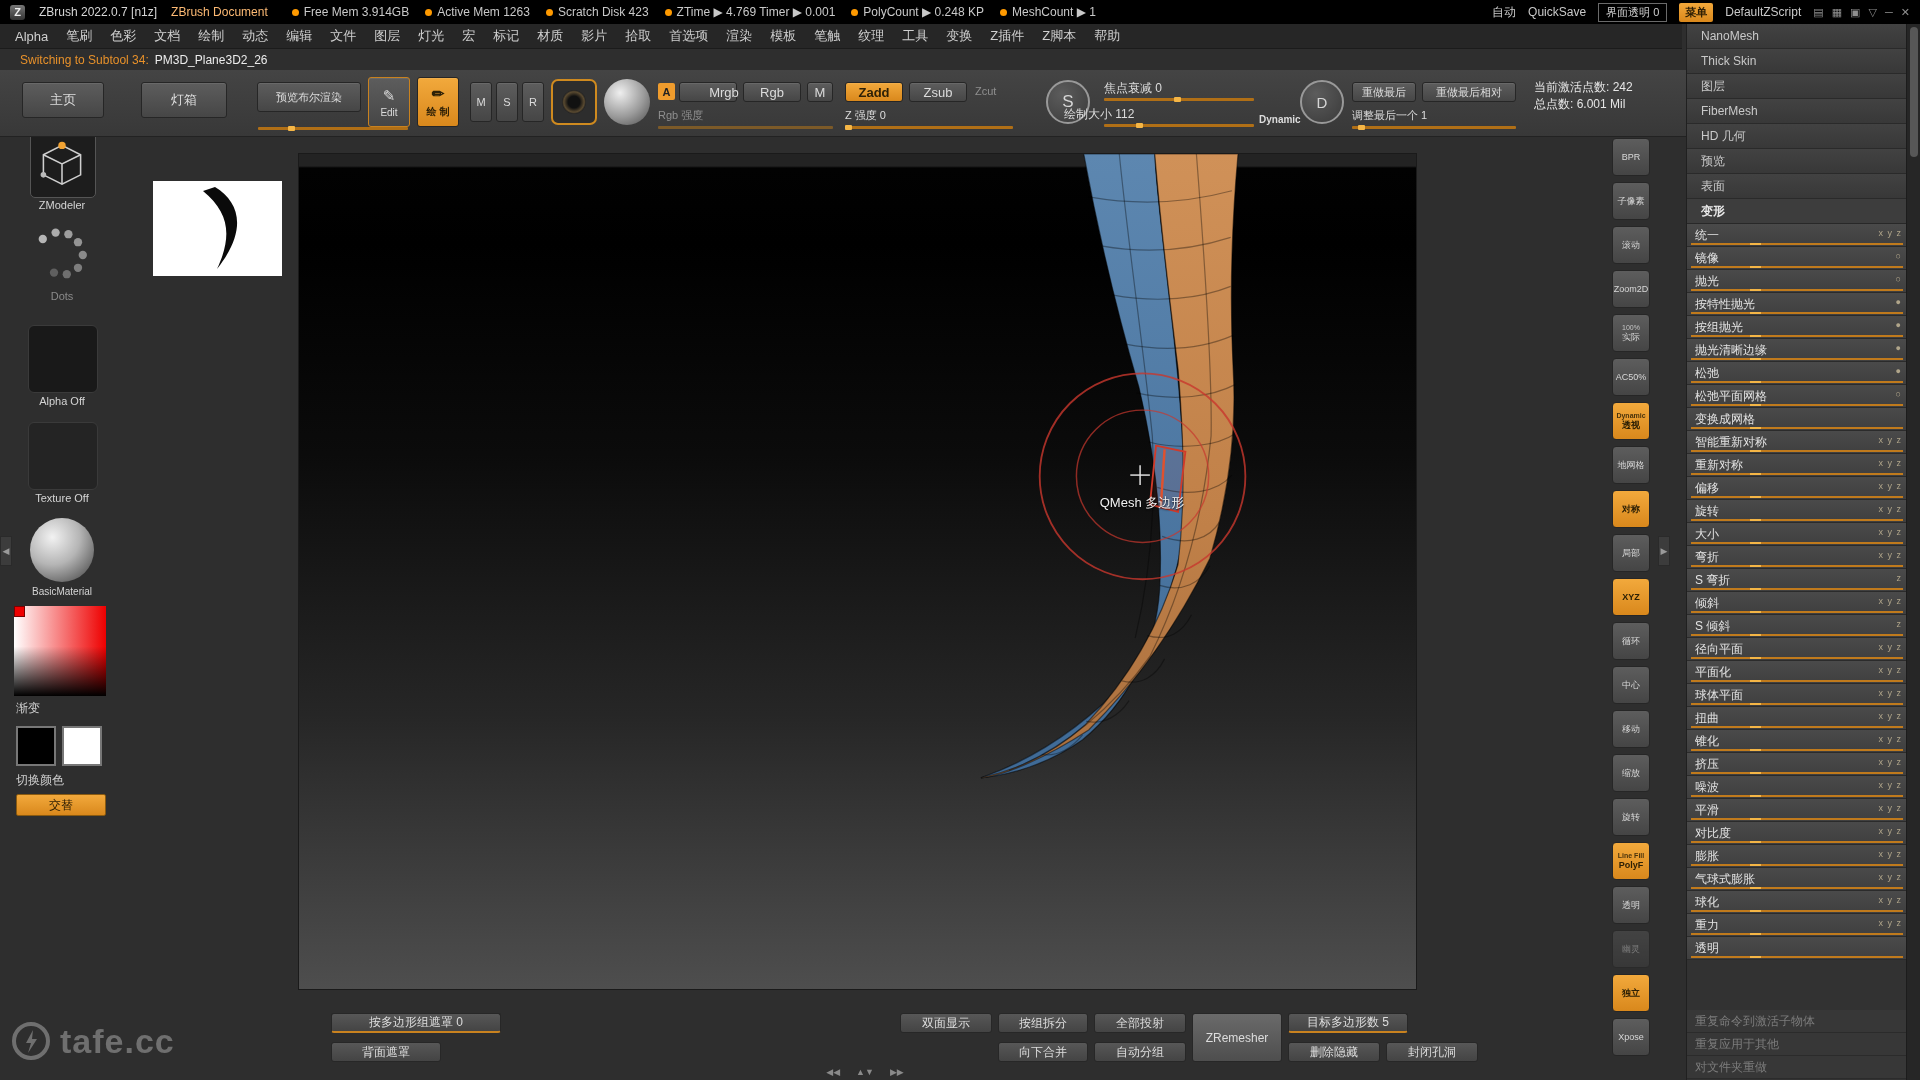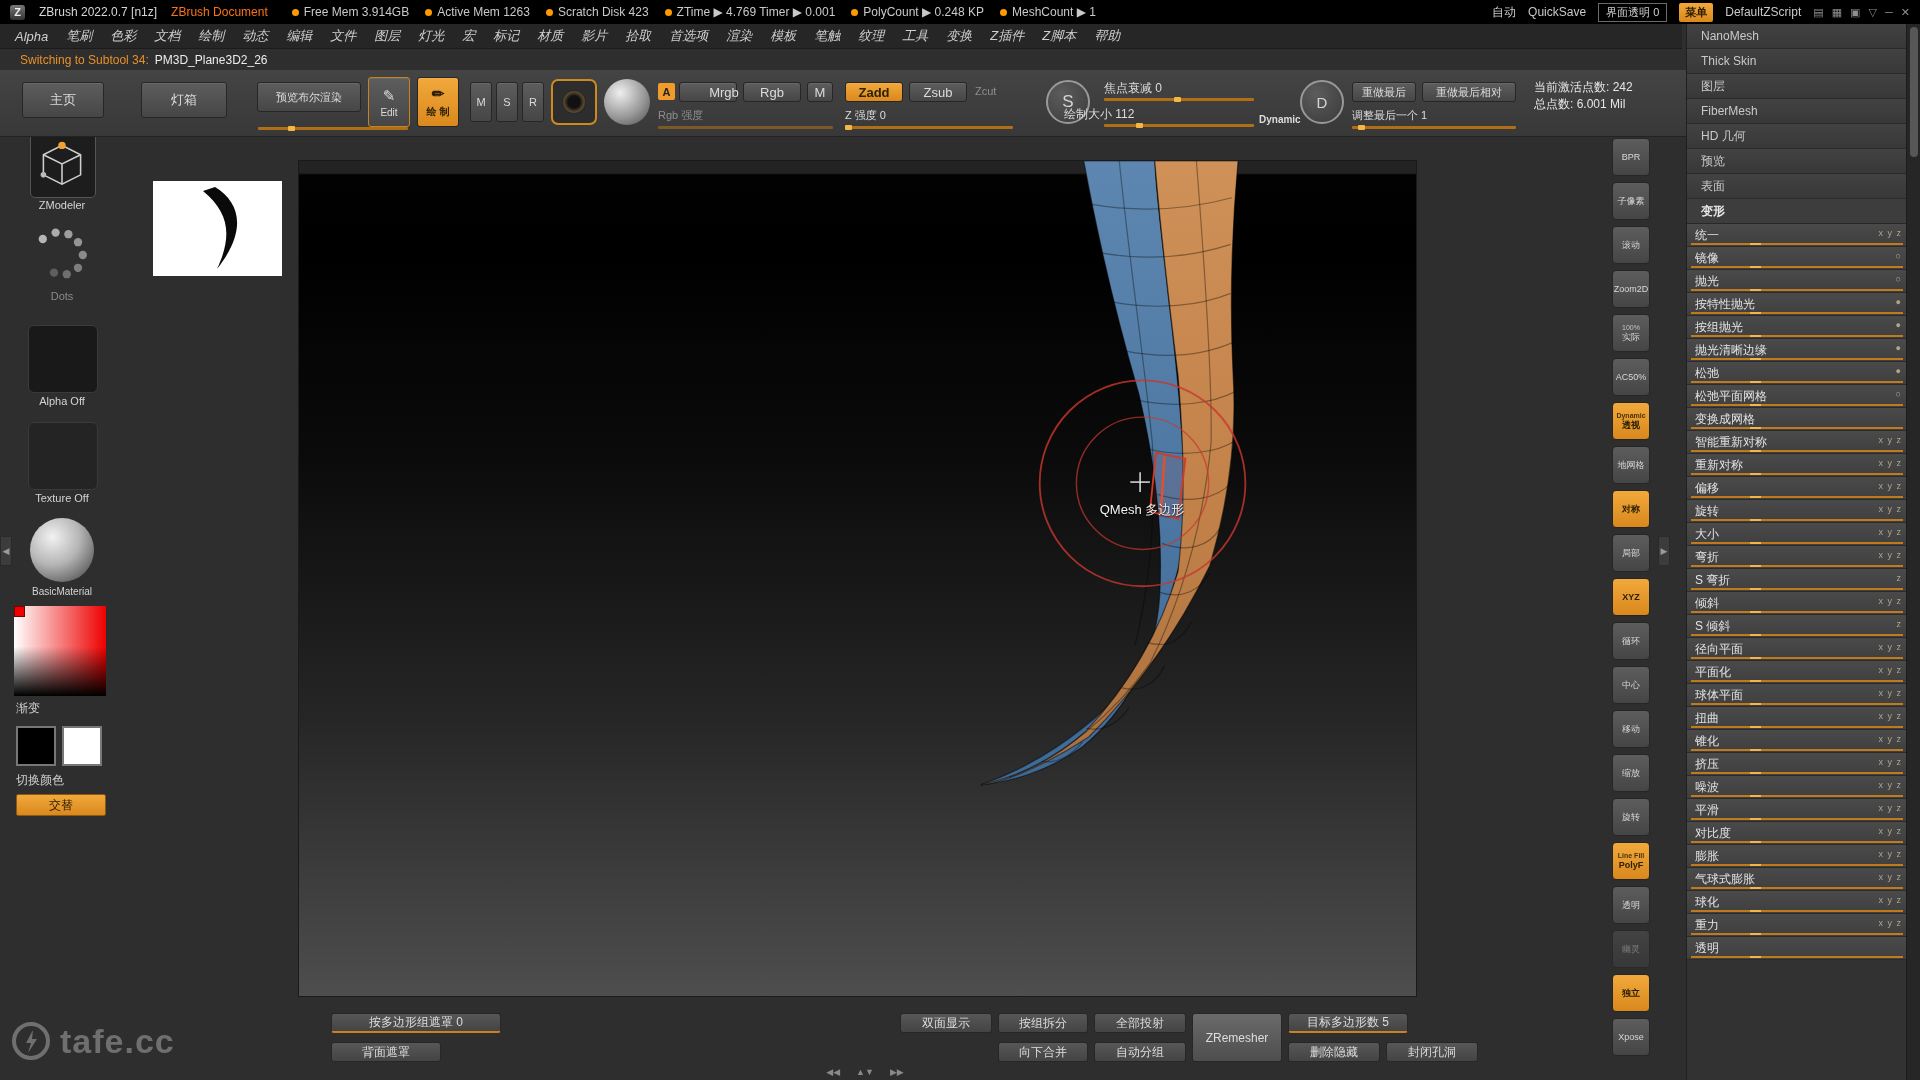--- a/index.html
+++ b/index.html
@@ -4,33 +4,33 @@
 <style>
   html,body{margin:0;padding:0;background:#2e2e2e;width:1920px;height:1080px;overflow:hidden;
     font-family:"Liberation Sans",sans-serif;-webkit-font-smoothing:antialiased;}
   #app{position:absolute;left:0;top:0;width:1920px;height:1080px;}
 
   
   .titlebar{position:absolute;left:0;top:0;width:1920px;height:24px;background:#000;z-index:30;
     display:flex;align-items:center;gap:14px;padding:0 10px;box-sizing:border-box;color:#c9c9c9;font-size:12px;}
   .app-logo{width:15px;height:15px;background:linear-gradient(#777,#333);border-radius:3px;color:#eee;
     font-size:11px;font-weight:bold;display:flex;align-items:center;justify-content:center;}
-  .tb-title{color:#d6d6d6;} .tb-doc{color:#f97316;}
+  .tb-title{color:#d6d6d6;} .tb-doc{color:#fdba74;}
   .tb-stats{display:flex;gap:16px;margin-left:10px;}
   .tb-stat{display:flex;align-items:center;gap:5px;white-space:nowrap;}
   .dot{width:7px;height:7px;border-radius:50%;background:#ff9a00;display:inline-block;}
   .tb-right{margin-left:auto;display:flex;align-items:center;gap:12px;}
   .tb-box{border:1px solid #6a6a6a;padding:1px 7px;font-size:11px;color:#cfcfcf;}
   .tb-menu{background:linear-gradient(#f3a83a,#d9881c);color:#2b1d04;padding:2px 6px;font-weight:bold;font-size:11px;border-radius:2px;}
   .tb-icons{display:flex;gap:8px;}
   .tb-ic{color:#8f8f8f;font-size:11px;line-height:1;}
 
   
   .menubar{position:absolute;left:0;top:24px;width:1682px;height:25px;background:#262626;border-bottom:1px solid #1b1b1b;
-    display:flex;align-items:center;padding:6px 6px;box-sizing:border-box;z-index:5;font-style:italic;}
+    display:flex;align-items:center;padding:6px 6px;box-sizing:border-box;z-index:5;}
   .menu-item{color:#cfcfcf;font-size:13px;padding:0 9px;cursor:pointer;white-space:nowrap;}
   .statusline{position:absolute;left:0;top:50px;width:1682px;height:20px;display:flex;align-items:center;gap:6px;
     padding-left:20px;font-size:12px;}
   .status-prefix{color:#e8912a;} .status-value{color:#ececec;}
 
   
   .topshelf{position:absolute;left:0;top:70px;width:1686px;height:66px;background:linear-gradient(#444,#383838);
     border-bottom:1px solid #222;z-index:4;}
   .btn{position:absolute;background:linear-gradient(#5d5d5d,#464646);border:1px solid #262626;border-radius:3px;
     color:#dcdcdc;display:flex;align-items:center;justify-content:center;font-size:13px;box-sizing:border-box;
@@ -48,21 +48,21 @@
   
   .abs{position:absolute;box-sizing:border-box;}
   .tray-label{position:absolute;font-size:11px;color:#d4d4d4;text-align:center;width:100px;left:12px;}
   .thumb{position:absolute;border-radius:5px;}
   .badge{position:absolute;right:-4px;top:-7px;color:#eee;font-size:10px;background:#2e2e2e;padding:0 2px;}
   .alt-btn{position:absolute;left:16px;top:794px;width:88px;height:20px;background:linear-gradient(#f2a93c,#d9881c);
     color:#2b1d04;font-size:12px;display:flex;align-items:center;justify-content:center;border-radius:2px;border:1px solid #8a5a10;}
 
   
   .canvas{position:absolute;left:298px;top:153px;width:1119px;height:837px;border:1px solid #1a1a1a;box-sizing:border-box;
-    background:linear-gradient(180deg,#232323 0px,#232323 12px,#020202 14px,#000 90px,#0b0b0b 300px,#262626 560px,#4e4e4e 100%);overflow:hidden;margin-top:7px;}
+    background:linear-gradient(180deg,#232323 0px,#232323 12px,#020202 14px,#000 90px,#0b0b0b 300px,#262626 560px,#4e4e4e 100%);overflow:hidden;}
   .tooltip{position:absolute;left:843px;top:340px;transform:translateX(-50%);color:#f2f2f2;font-size:13px;
     text-shadow:0 1px 2px #000;white-space:nowrap;}
   .alpha-preview{position:absolute;left:153px;top:181px;width:129px;height:95px;background:#fff;z-index:3;}
 
   
   .rightshelf{position:absolute;left:1612px;top:138px;width:44px;display:flex;flex-direction:column;gap:6px;z-index:6;}
   .rs-btn{width:38px;height:38px;background:linear-gradient(#5d5d5d,#454545);border:1px solid #262626;border-radius:4px;
     display:flex;flex-direction:column;align-items:center;justify-content:center;color:#d8d8d8;cursor:pointer;box-sizing:border-box;}
   .rs-label{font-size:9px;line-height:10px;text-align:center;}
   .rs-sub{font-size:7px;line-height:8px;color:inherit;opacity:.85;}
@@ -673,20 +673,26 @@
           <span class="tp-marker">x y z</span>
           <span class="tp-track"></span>
         </div>
 
         <div class="tp-row">
           <span class="tp-label">透明</span>
           <span class="tp-marker"></span>
           <span class="tp-track"></span>
         </div>
       </div>
+    <div class="tp-dims">
+
+    <div class="tp-dim">重复命令到激活子物体</div>
+        <div class="tp-dim">重复应用于其他</div>
+        <div class="tp-dim">对文件夹重做</div>
+      </div>
     <div class="tp-scroll">
         <div class="tp-thumb"></div>
       </div>
   </aside>
 
   <div class="bbtn slider" style="left:331px;top:1013px;width:170px;">按多边形组遮罩 0</div>
   <div class="bbtn" style="left:331px;top:1042px;width:110px;">背面遮罩</div>
   <div class="bbtn" style="left:900px;top:1013px;width:92px;">双面显示</div>
   <div class="bbtn" style="left:998px;top:1013px;width:90px;">按组拆分</div>
   <div class="bbtn" style="left:998px;top:1042px;width:90px;">向下合并</div>

